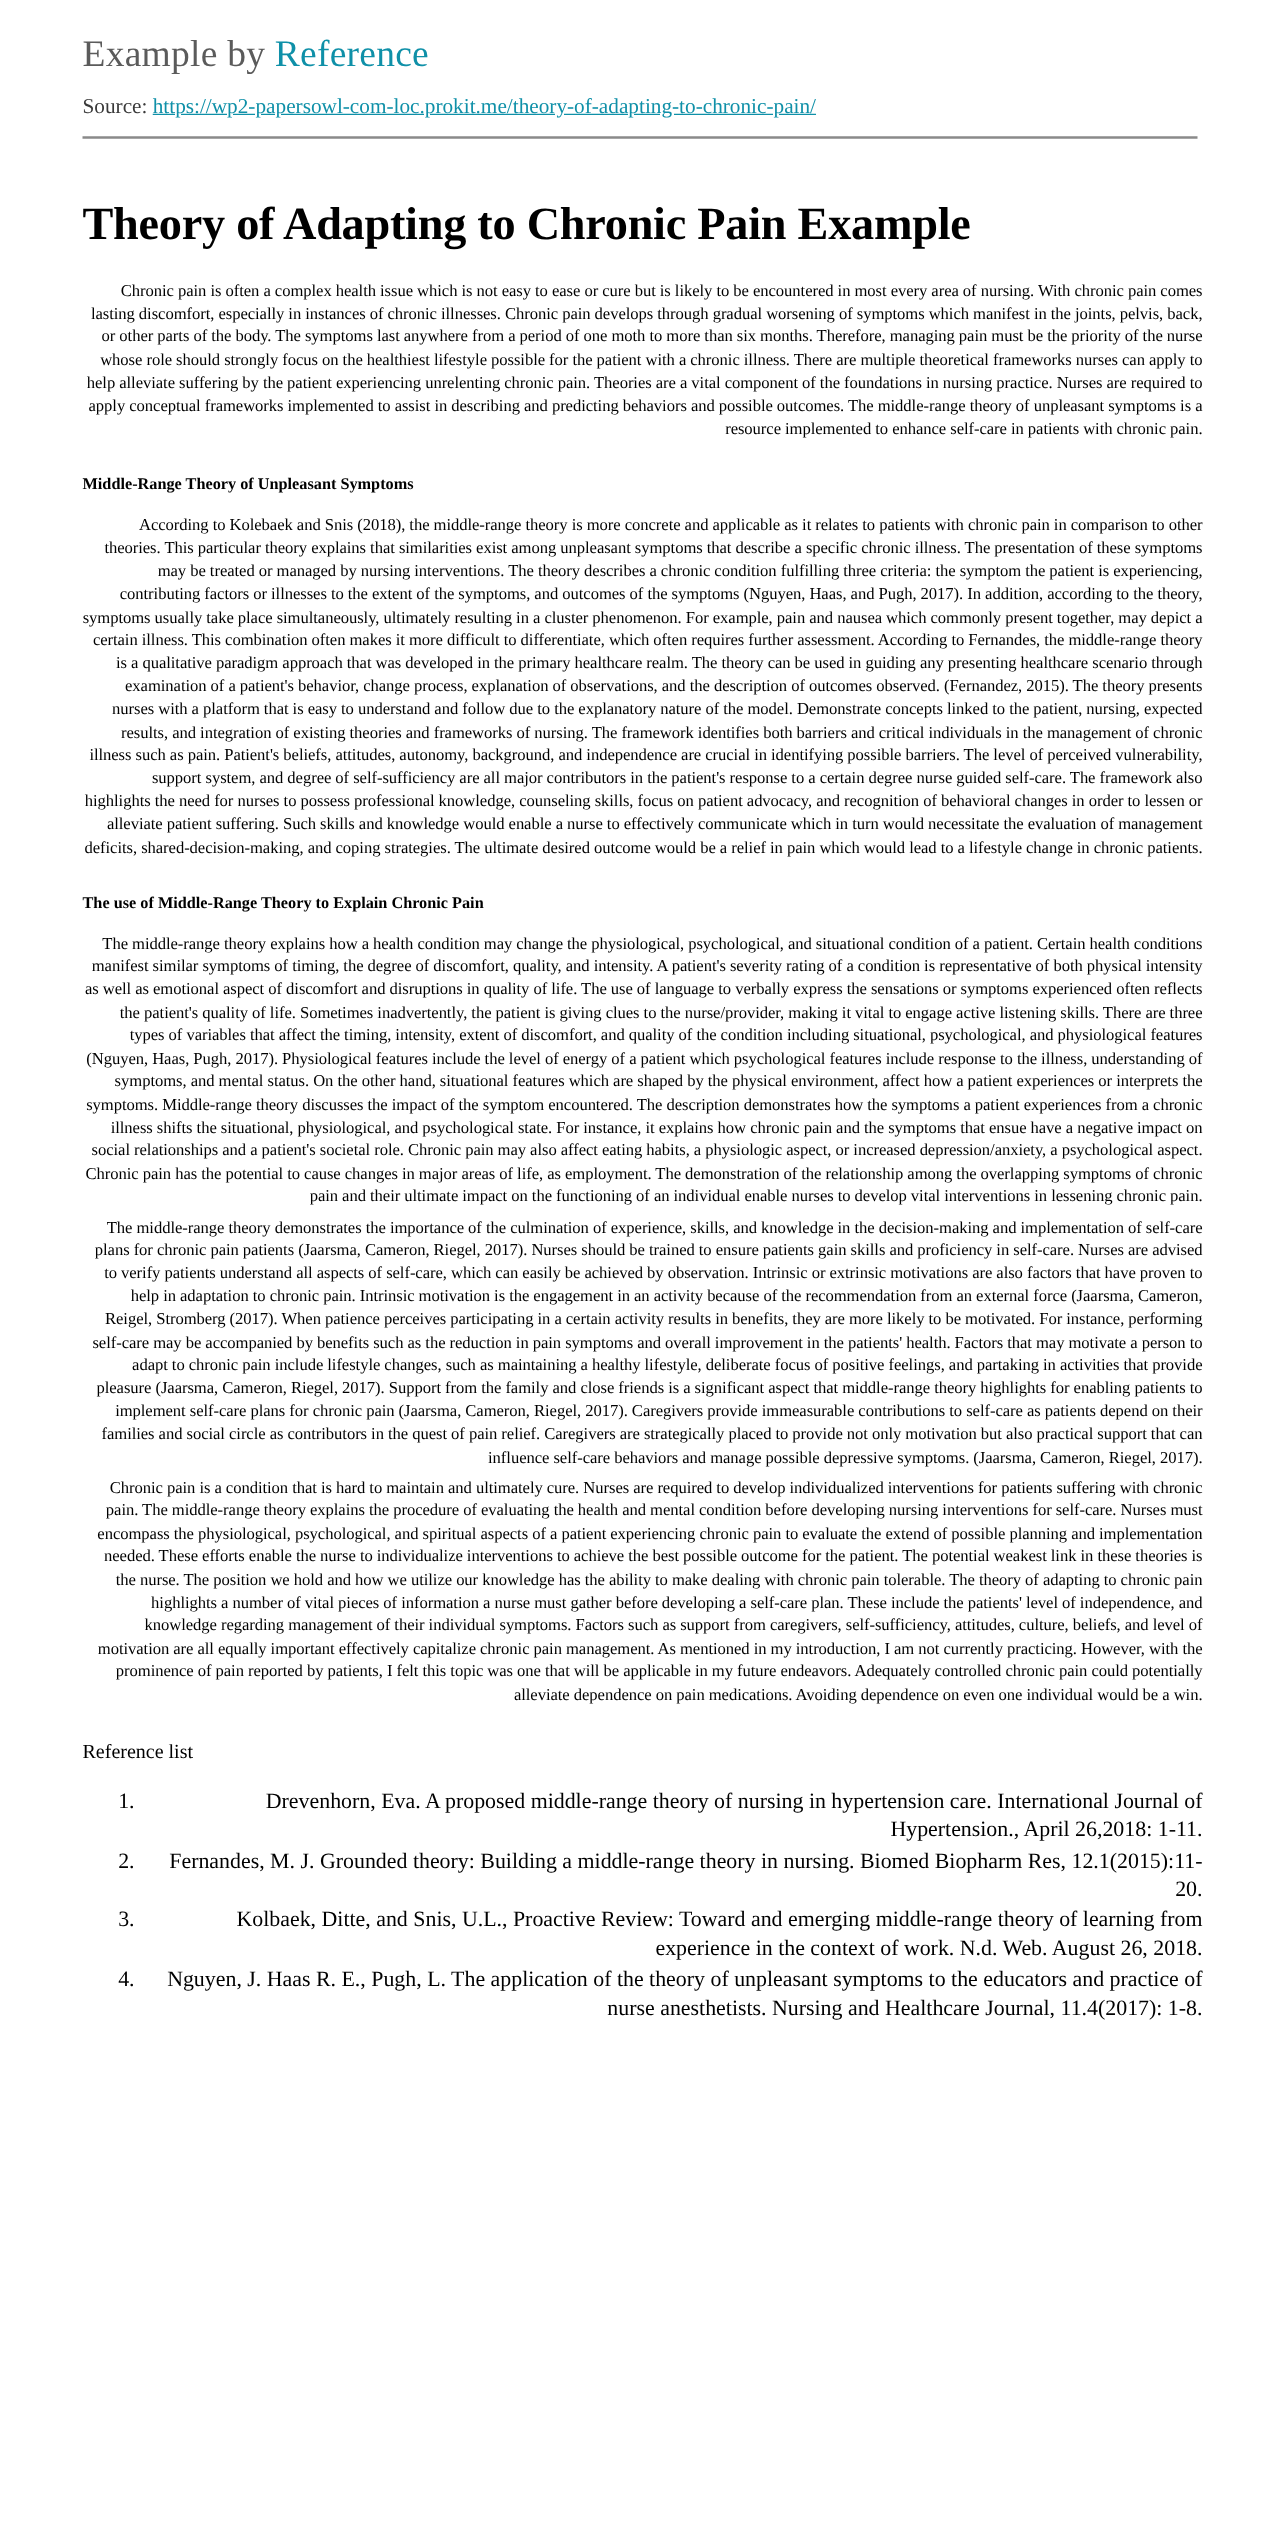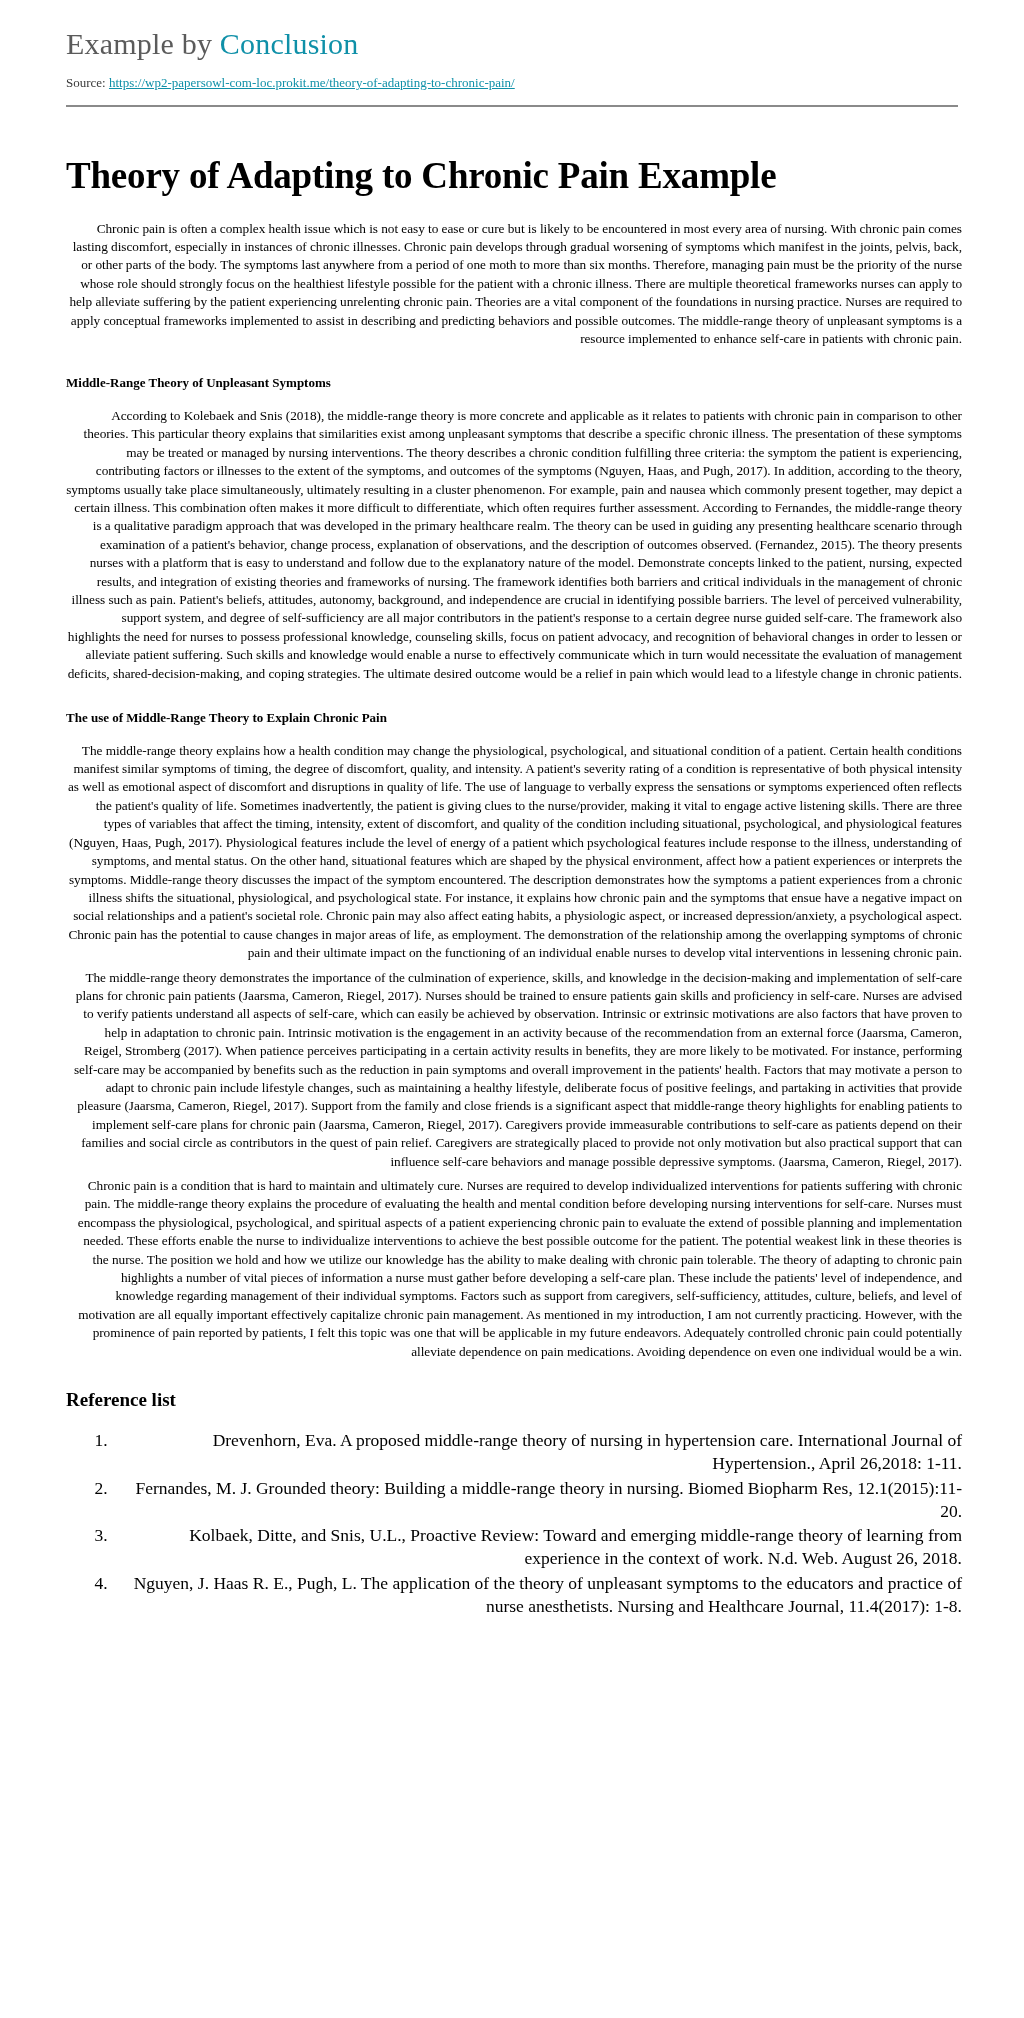--- a/index.html
+++ b/index.html
@@ -31,21 +31,21 @@
     line-height: 1.2;
     color: #5b5b5b;
     font-weight: 400;
     letter-spacing: 0.2px;
   }
   .brand .brand-accent {
     color: #0f90a8;
   }
   .source-line {
     margin-top: 13px;
-    font-size: 13px;
+    font-size: 17px;
     color: #3a3a3a;
     font-family: "Liberation Serif", "DejaVu Serif", serif;
   }
   .source-label {
     color: #3a3a3a;
   }
   .source-url {
     color: #0f90a8;
     text-decoration: underline;
     word-break: break-all;
@@ -79,22 +79,22 @@
     font-family: "Liberation Serif", "DejaVu Serif", serif;
     font-size: 13.3px;
     line-height: 1.385;
     margin: 0 0 6px 0;
     text-align: right;
     letter-spacing: -0.05px;
   }
   
   h2.ref-heading {
     font-family: "Liberation Serif", "DejaVu Serif", serif;
-    font-size: 19px;
-    font-weight: bold;
+    font-size: 16px;
+    font-weight: normal;
     margin: 28px 0 18px 0;
   }
   ol.reference-list {
     margin: 0;
     padding: 0 0 0 46px;
     font-family: "Liberation Serif", "DejaVu Serif", serif;
     font-size: 17.5px;
     line-height: 1.33;
     text-align: right;
   }
@@ -103,21 +103,21 @@
     padding-left: 8px;
   }
 </style>
 </head>
 <body>
 
 <div class="page">
 
   <div class="masthead">
     <div class="brand">
-      <span>Example by </span><span class="brand-accent">Conclusion</span>
+      <span>Example by </span><span class="brand-accent">Reference</span>
     </div>
     <div class="source-line">
       <span class="source-label">Source:</span>
       <a class="source-url" href="#">https://wp2-papersowl-com-loc.prokit.me/theory-of-adapting-to-chronic-pain/</a>
     </div>
   </div>
 
   <hr class="divider">
 
   <div class="content">

